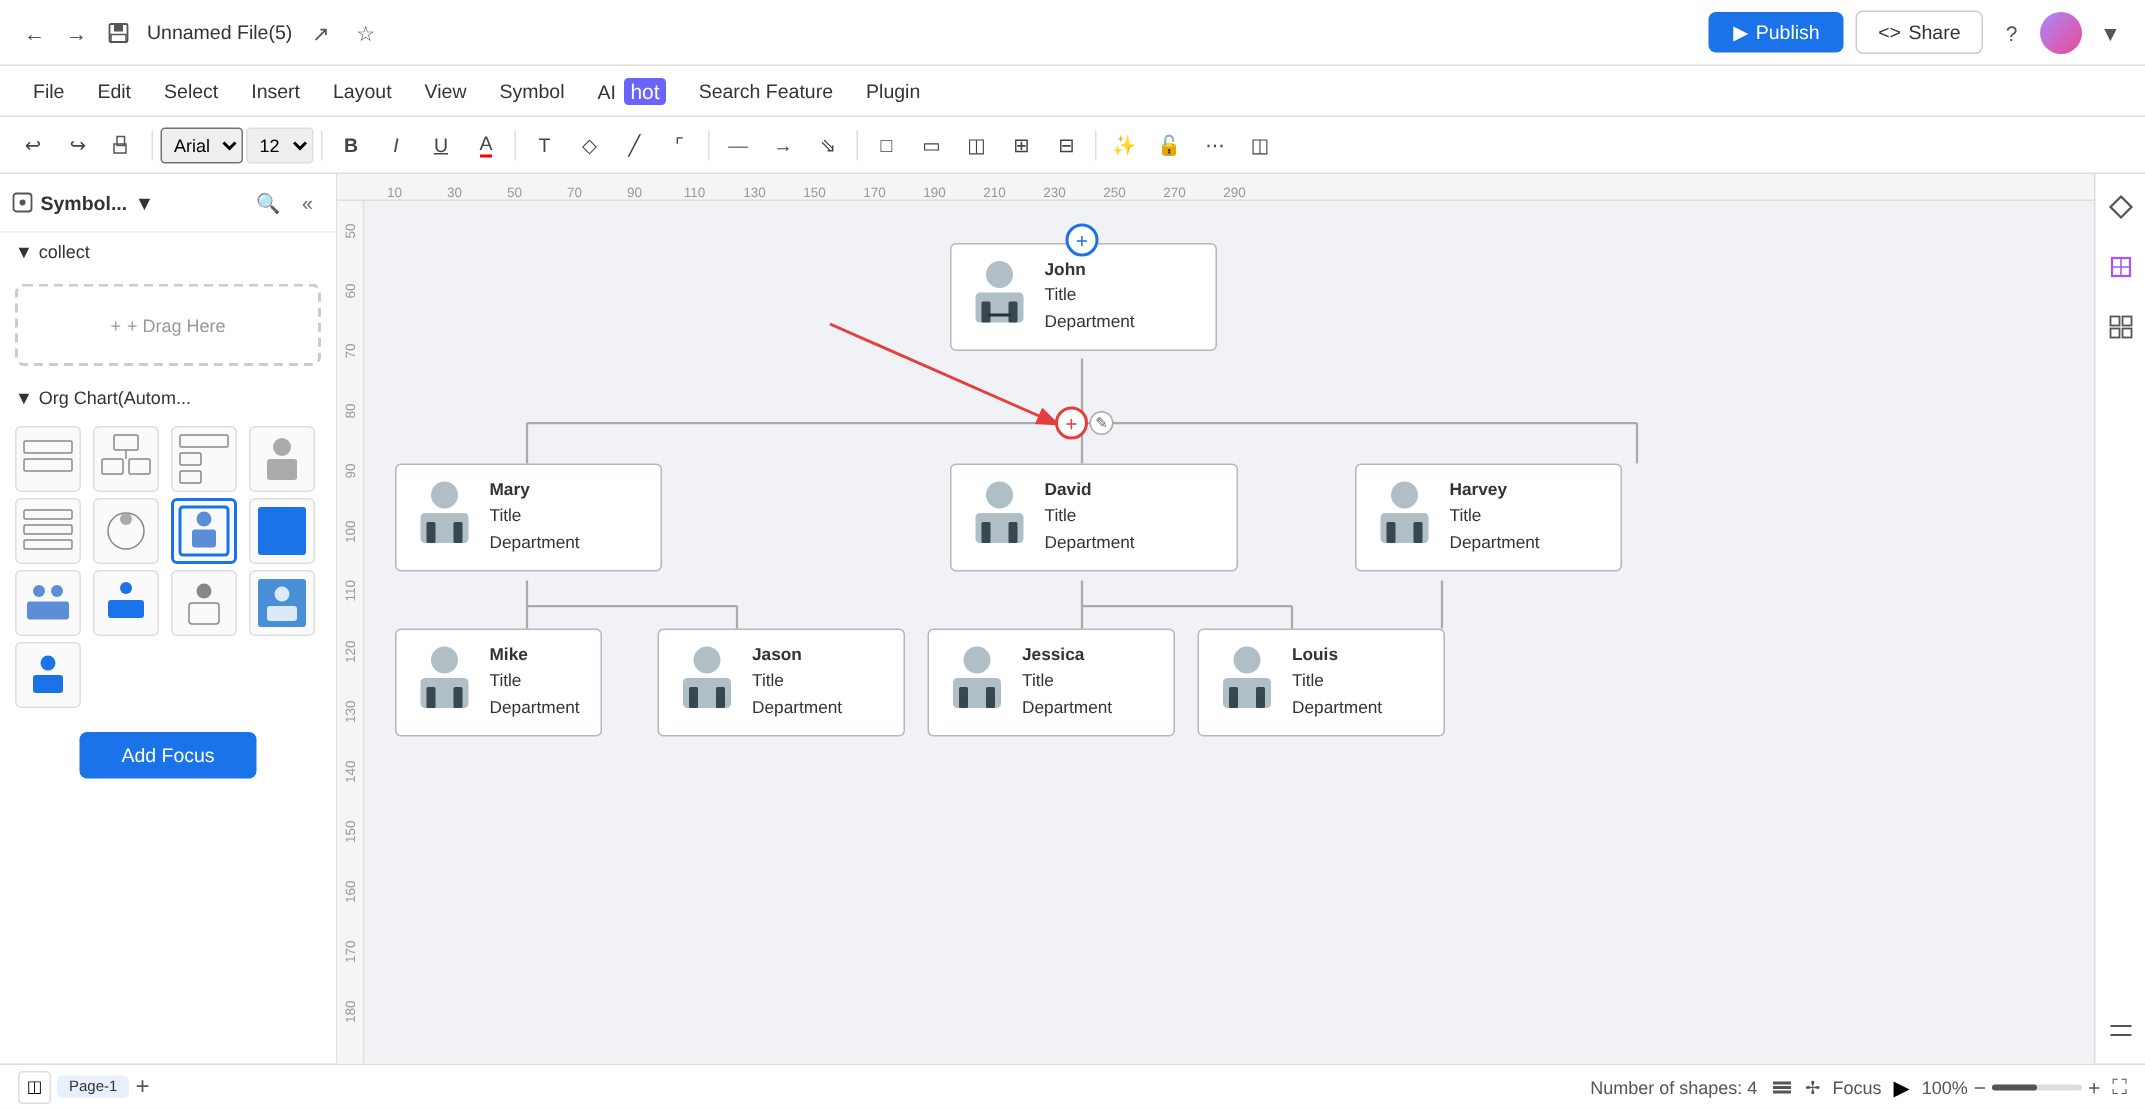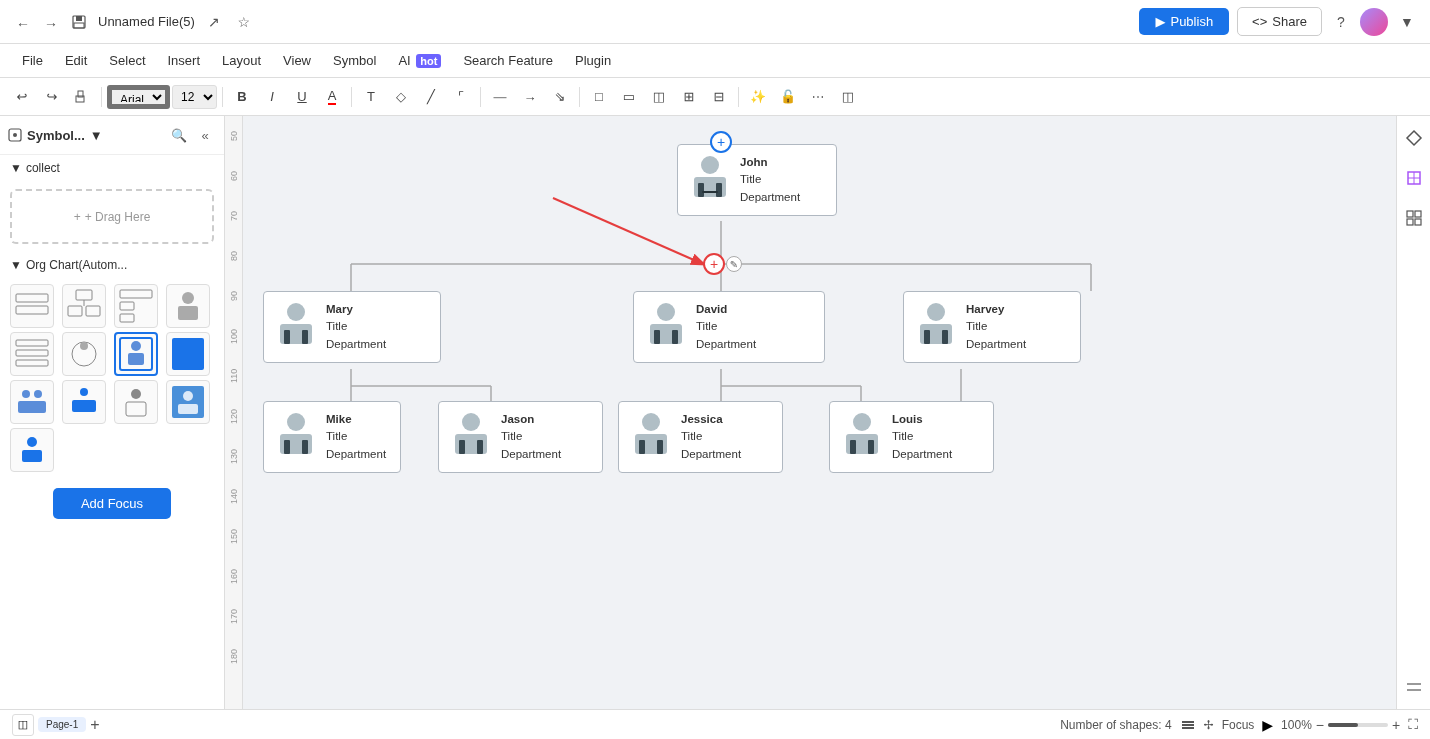--- a/index.html
+++ b/index.html
@@ -24,30 +24,30 @@
       padding: 6px 14px; font-size: 13px; cursor: pointer; display: flex; align-items: center; gap: 5px;
     }
     .avatar { width: 28px; height: 28px; border-radius: 50%; background: linear-gradient(135deg,#a78bfa,#ec4899); cursor: pointer; }
 
     
     .menu-bar {
       display: flex; align-items: center; background: #fff; border-bottom: 1px solid #ddd;
       padding: 0 12px; height: 34px; gap: 2px;
     }
     .menu-item { font-size: 13px; color: #333; padding: 4px 10px; cursor: pointer; border-radius: 4px; }
-    .ai-badge { background: #6c63ff; color: #fff; font-size: 11px; padding: 1px 4px; border-radius: 3px; margin-left: 2px; font-weight: bold; }
+    .ai-badge { background: #6c63ff; color: #fff; font-size: 14px; padding: 1px 4px; border-radius: 3px; margin-left: 2px; }
 
     
     .toolbar {
       display: flex; align-items: center; background: #fff; border-bottom: 1px solid #ddd;
       padding: 0 8px; height: 38px; gap: 2px; flex-wrap: nowrap; overflow: hidden;
     }
     .toolbar-btn { width: 28px; height: 28px; display: flex; align-items: center; justify-content: center; border: none; background: transparent; cursor: pointer; border-radius: 3px; color: #444; font-size: 13px; }
     .toolbar-separator { width: 1px; height: 20px; background: #ddd; margin: 0 3px; }
-    .font-select { font-size: 12px; border: 5px solid #737373; border-radius: 3px; padding: 2px 4px; height: 24px; }
+    .font-select { font-size: 12px; border: 1px solid #737373; border-radius: 3px; padding: 2px 4px; height: 24px; }
     .font-size-select { width: 45px; font-size: 12px; border: 1px solid #ddd; border-radius: 3px; padding: 2px 4px; height: 24px; }
 
     
     .main { display: flex; flex: 1; overflow: hidden; }
 
     
     .sidebar {
       width: 225px; background: #fff; border-right: 1px solid #ddd;
       display: flex; flex-direction: column; overflow: hidden;
     }
@@ -375,20 +375,39 @@
             <rect x="8" y="18" width="20" height="12" rx="2" fill="#1a73e8"></rect>
           </svg>
       </div>
     </div>
 
     <button class="add-shapes-btn">Add Focus</button>
   </div>
 
   <div class="canvas-area">
 
+    <div class="ruler-top">
+      <div class="ruler-top-inner">
+        <div class="ruler-mark">10</div>
+        <div class="ruler-mark">30</div>
+        <div class="ruler-mark">50</div>
+        <div class="ruler-mark">70</div>
+        <div class="ruler-mark">90</div>
+        <div class="ruler-mark">110</div>
+        <div class="ruler-mark">130</div>
+        <div class="ruler-mark">150</div>
+        <div class="ruler-mark">170</div>
+        <div class="ruler-mark">190</div>
+        <div class="ruler-mark">210</div>
+        <div class="ruler-mark">230</div>
+        <div class="ruler-mark">250</div>
+        <div class="ruler-mark">270</div>
+        <div class="ruler-mark">290</div>
+      </div>
+    </div>
 
     <div class="canvas-with-ruler">
 
       <div class="ruler-left">
         <div class="ruler-left-inner">
           <div class="ruler-mark-v">50</div>
           <div class="ruler-mark-v">60</div>
           <div class="ruler-mark-v">70</div>
           <div class="ruler-mark-v">80</div>
           <div class="ruler-mark-v">90</div>
@@ -440,21 +459,21 @@
                 <polygon points="0 0, 8 3, 0 6" fill="#e53e3e"></polygon>
               </marker>
             </defs>
           </svg>
 
           <div class="add-node-btn-blue" style="left:467px;top:15px;">+</div>
 
           <div class="add-node-btn" style="left:460px;top:137px;">+</div>
           <div style="position:absolute;left:483px;top:140px;width:16px;height:16px;border-radius:50%;border:1px solid #aaa;background:#fff;display:flex;align-items:center;justify-content:center;font-size:10px;color:#666;z-index:10;">✎</div>
 
-          <div class="org-node" style="left:390px;top:28px;width:160px;margin-left:44px;">
+          <div class="org-node" style="left:390px;top:28px;width:178px;">
             <div class="avatar-placeholder">
               <svg class="person-svg" viewBox="0 0 44 54" xmlns="http://www.w3.org/2000/svg">
                 <circle cx="22" cy="12" r="9" fill="#b0bec5"></circle>
                 <rect x="6" y="24" width="32" height="20" rx="3" fill="#b0bec5"></rect>
                 <rect x="10" y="30" width="6" height="14" fill="#37474f" rx="1"></rect>
                 <rect x="28" y="30" width="6" height="14" fill="#37474f" rx="1"></rect>
                 <rect x="14" y="38" width="16" height="2" fill="#263238" rx="1"></rect>
               </svg>
             </div>
             <div class="org-node-info">
@@ -553,21 +572,21 @@
                 <rect x="28" y="30" width="6" height="14" fill="#37474f" rx="1"></rect>
               </svg>
             </div>
             <div class="org-node-info">
               <div class="org-node-name">Jessica</div>
               <div>Title</div>
               <div>Department</div>
             </div>
           </div>
 
-          <div class="org-node" style="left:586px;top:285px;width:165px;">
+          <div class="org-node" style="left:555px;top:285px;width:165px;">
             <div class="avatar-placeholder">
               <svg class="person-svg" viewBox="0 0 44 54" xmlns="http://www.w3.org/2000/svg">
                 <circle cx="22" cy="12" r="9" fill="#b0bec5"></circle>
                 <rect x="6" y="24" width="32" height="20" rx="3" fill="#b0bec5"></rect>
                 <rect x="10" y="30" width="6" height="14" fill="#37474f" rx="1"></rect>
                 <rect x="28" y="30" width="6" height="14" fill="#37474f" rx="1"></rect>
               </svg>
             </div>
             <div class="org-node-info">
               <div class="org-node-name">Louis</div>

